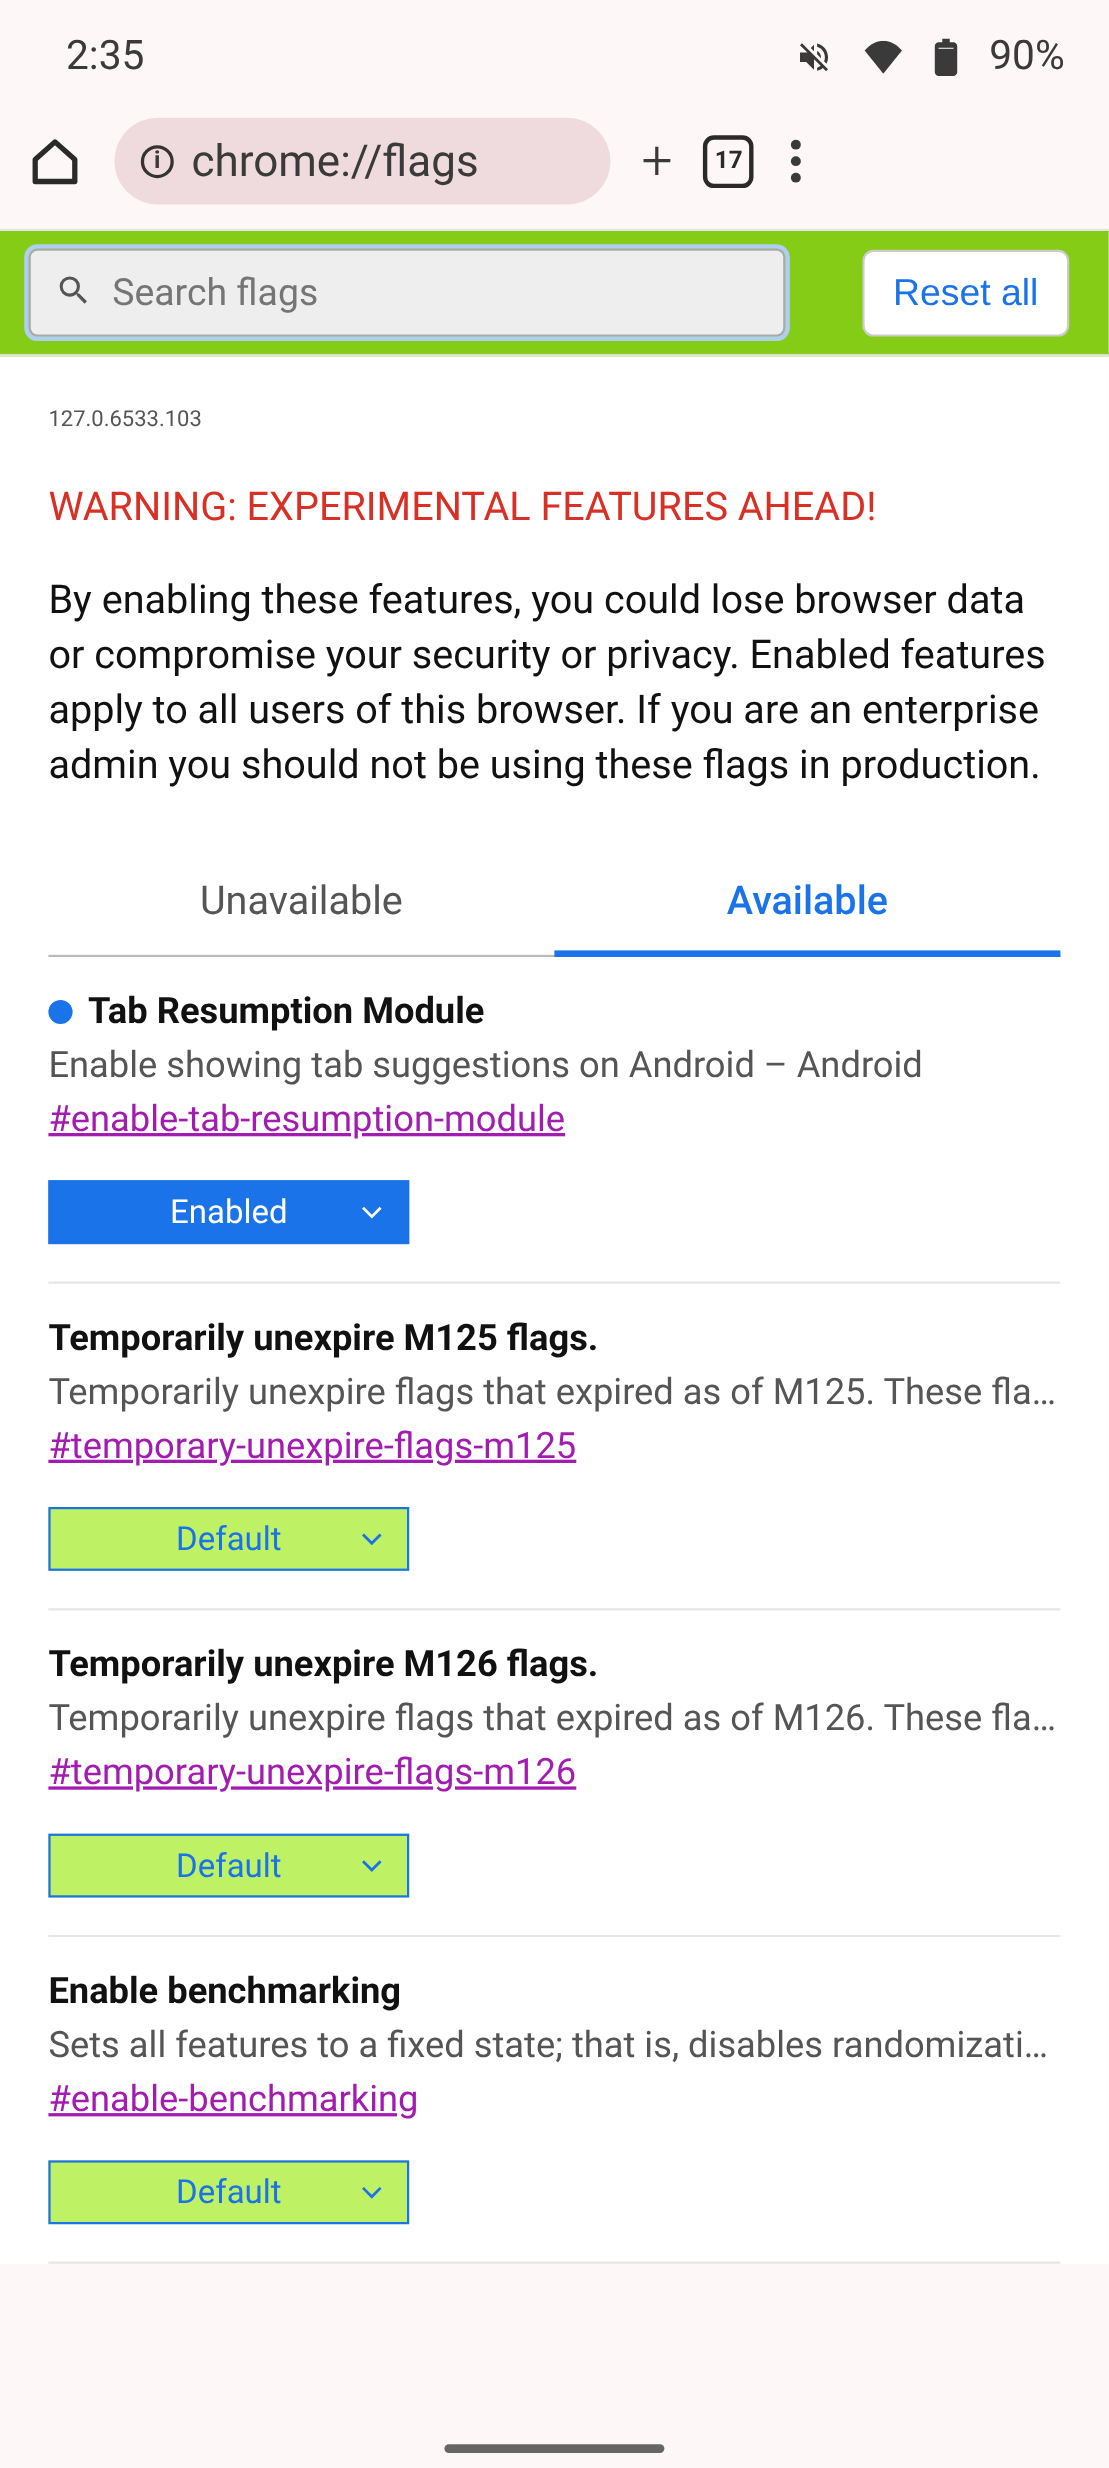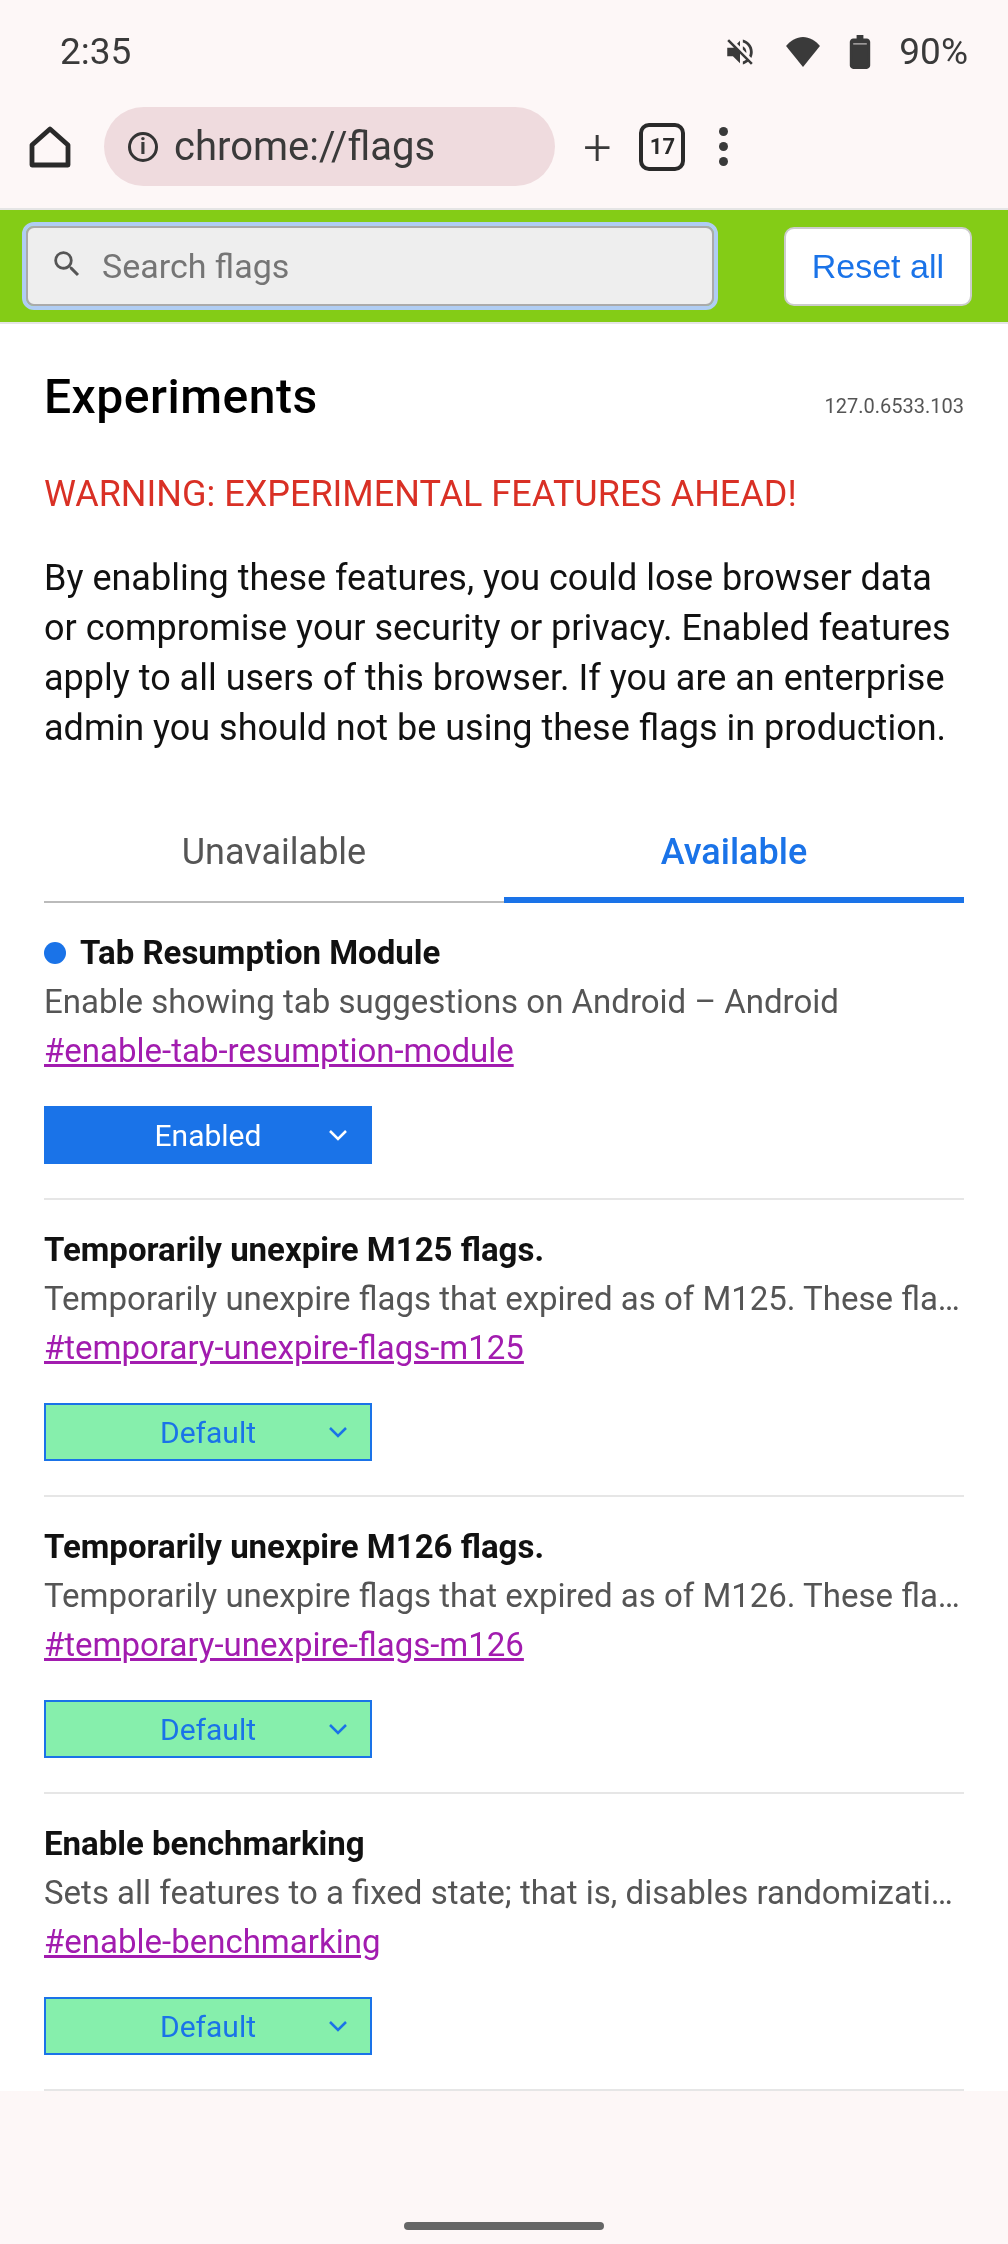--- a/index.html
+++ b/index.html
@@ -86,21 +86,21 @@
     .tab.active{color:#1a73e8;border-bottom:6px solid #1a73e8;font-weight:500;margin-bottom:-2px;}
     .flag{padding:30px 0 34px 0;border-bottom:2px solid #e6e6e6;}
     .flag-title-row{display:flex;align-items:center;gap:14px;}
     .blue-dot{width:22px;height:22px;background:#1a73e8;border-radius:50%;flex-shrink:0;}
     .flag-title{font-size:33px;font-weight:700;color:#111;}
     .flag-desc{font-size:33px;color:#555;margin-top:10px;overflow:hidden;text-overflow:ellipsis;white-space:nowrap;}
     .flag-hash{font-size:33px;color:#a21caf;text-decoration:underline;margin-top:10px;display:inline-block;}
     .select{
       margin-top:36px;display:inline-flex;align-items:center;justify-content:center;
       width:328px;height:58px;border:2px solid #1a73e8;color:#1a73e8;font-size:30px;
-      position:relative;background:#86efac;
+      position:relative;background:#bef264;
     }
     .select.enabled{background:#1a73e8;color:#fff;border-color:#1a73e8;}
     .select .chev{position:absolute;right:22px;}
     .chev svg{display:block;}
     .nav-handle{
       position:absolute;bottom:14px;left:50%;transform:translateX(-50%);
       width:200px;height:8px;background:#666;border-radius:6px;
     }
   </style>
 </head>
@@ -156,21 +156,20 @@
             <path d="M15.5 14h-.79l-.28-.27A6.471 6.471 0 0016 9.5 6.5 6.5 0 109.5 16c1.61 0 3.09-.59 4.23-1.57l.27.28v.79l5 4.99L20.49 19l-4.99-5zm-6 0C7.01 14 5 11.99 5 9.5S7.01 5 9.5 5 14 7.01 14 9.5 11.99 14 9.5 14z"></path>
           </svg>
       </span>
       <input type="text" placeholder="Search flags" style="">
     </div>
     <button class="reset-btn">Reset all</button>
   </div>
 
   <div class="page">
     <div class="title-row">
-      <h1>Experiments</h1>
       <span class="version">127.0.6533.103</span>
     </div>
     <div class="warning">WARNING: EXPERIMENTAL FEATURES AHEAD!</div>
     <div class="desc-text">By enabling these features, you could lose browser data or compromise your security or privacy. Enabled features apply to all users of this browser. If you are an enterprise admin you should not be using these flags in production.</div>
     <div class="tabs">
       <div class="tab">Unavailable</div>
       <div class="tab active">Available</div>
     </div>
     <div id="flags-container">
         <div class="flag"><div class="flag-title-row">

